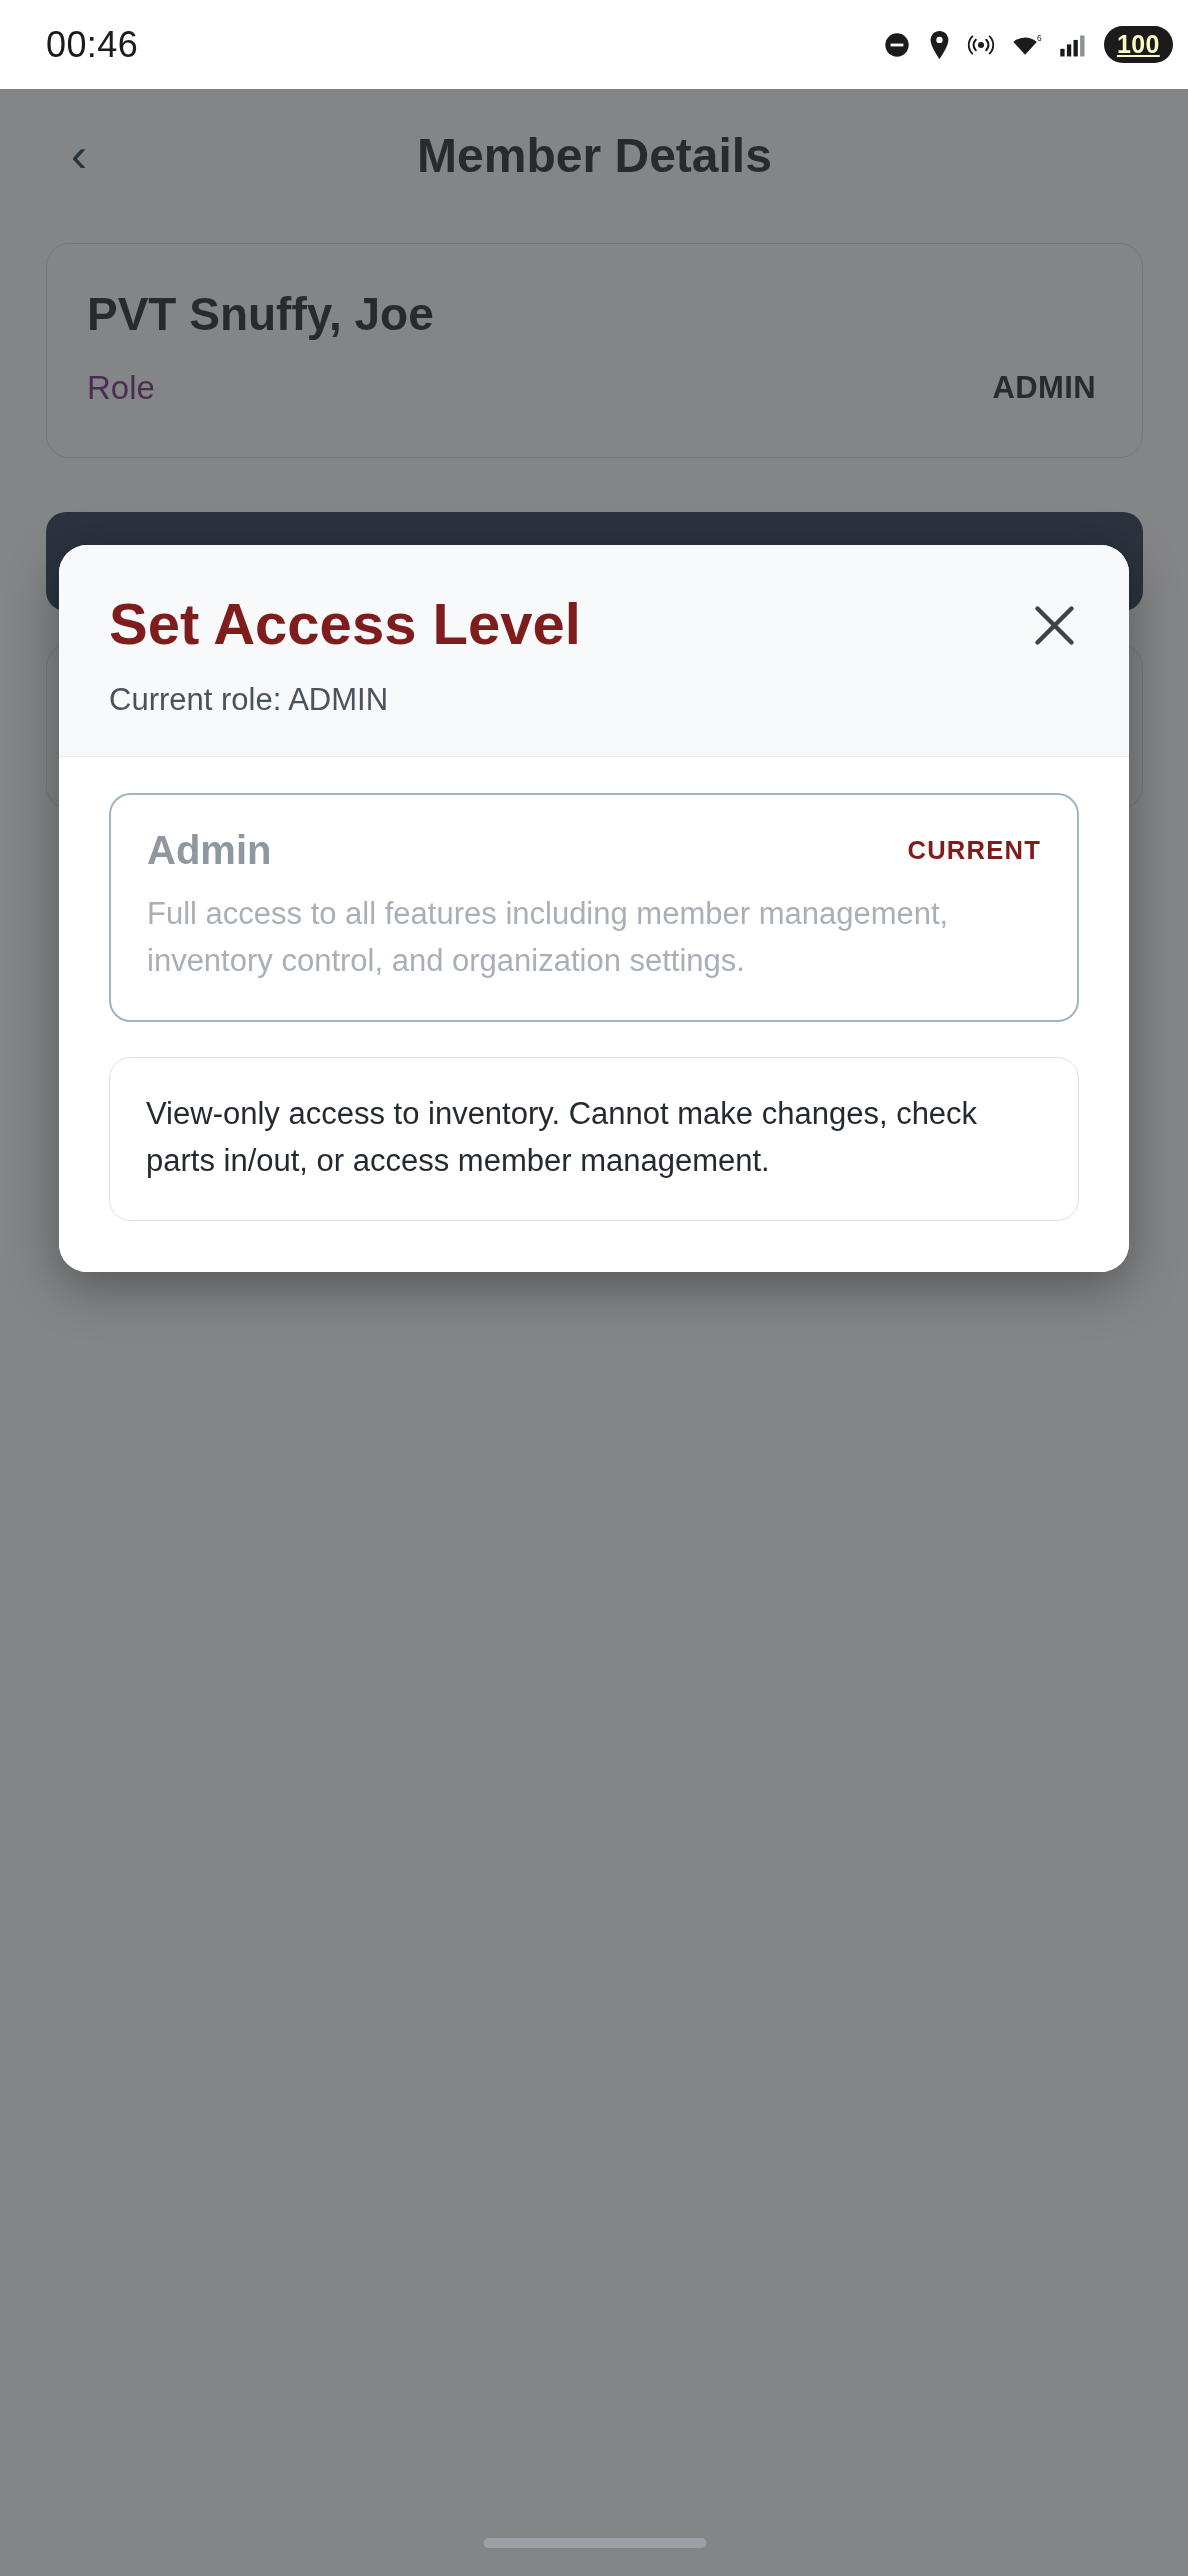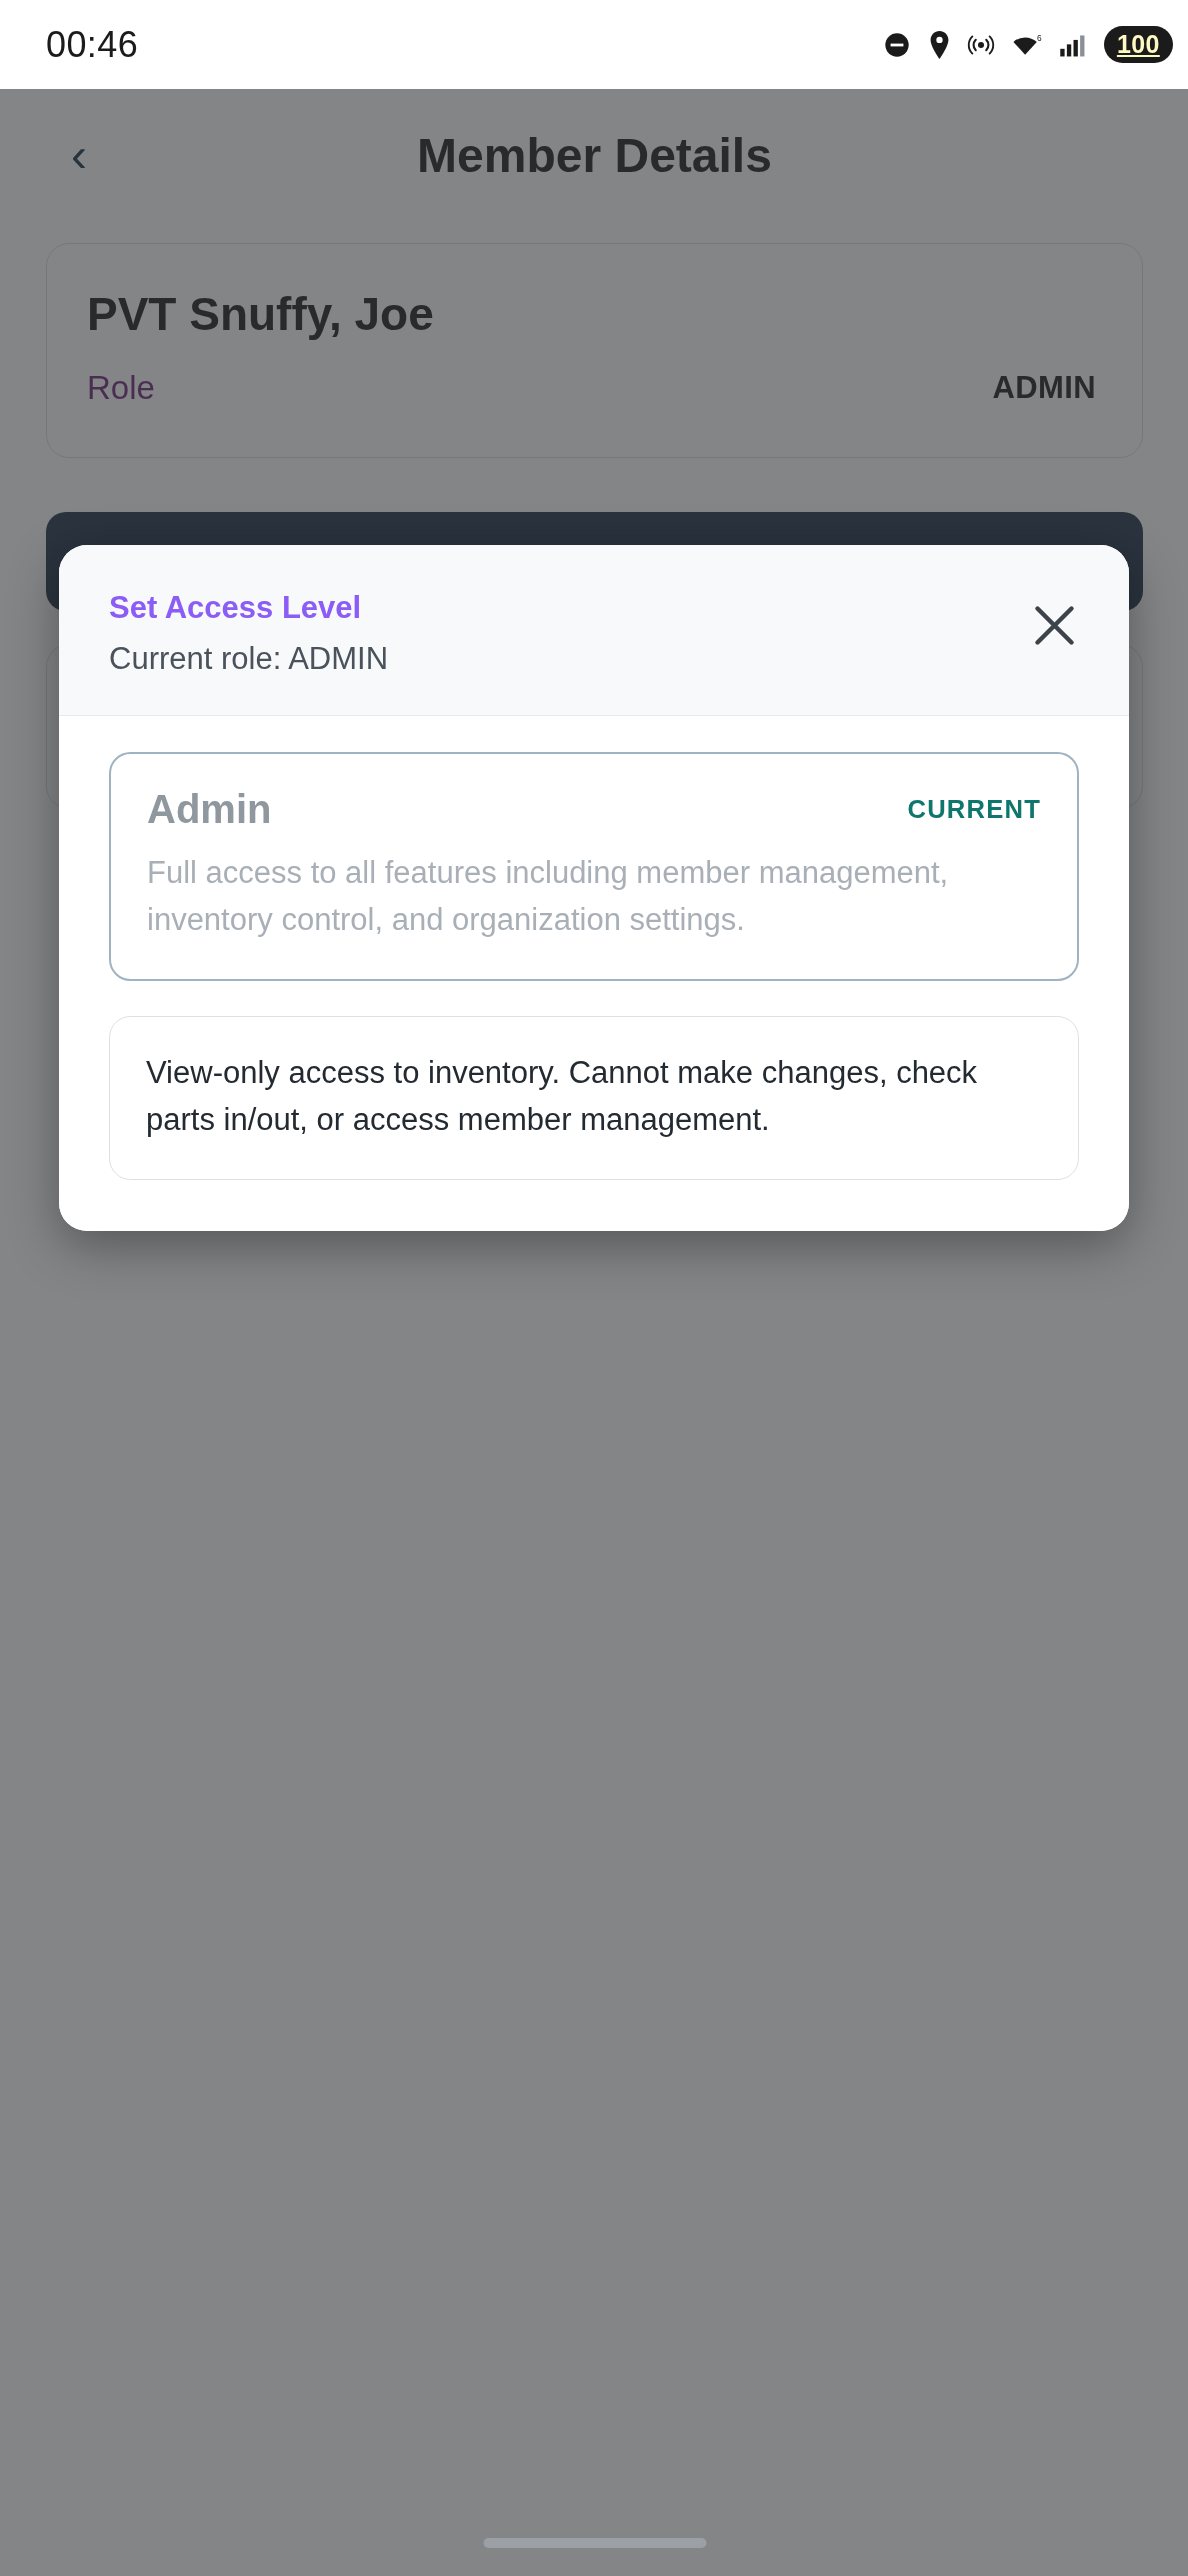--- a/index.html
+++ b/index.html
@@ -152,24 +152,24 @@
     z-index: 60;
     overflow: hidden;
   }
   .modal-head {
     background: #f7f9fb;
     padding: 45px 50px 38px 50px;
     border-bottom: 1.7px solid #e7ebef;
     position: relative;
   }
   .modal-title {
-    font-size: 31px;
-    font-weight: bold;
-    color: #8b5cf6;
-    margin-bottom: 15px;
+    font-size: 58px;
+    font-weight: bold;
+    color: #7f1d1d;
+    margin-bottom: 25px;
   }
   .modal-sub {
     font-size: 31px;
     color: #4a525b;
   }
   .modal-close {
     position: absolute;
     right: 46px;
     top: 51px;
     width: 58px;
@@ -204,21 +204,21 @@
   .option-name {
     font-size: 40px;
     font-weight: bold;
     color: #111111;
   }
   .option.current .option-name { color: #8f979f; }
   .option-badge {
     font-size: 25.6px;
     font-weight: bold;
     letter-spacing: 1.2px;
-    color: #0f766e;
+    color: #7f1d1d;
   }
   .option-desc {
     font-size: 31px;
     line-height: 1.5;
     color: #232a31;
   }
   .option.current .option-desc { color: #a8afb6; }
 
   
   .home-indicator {

